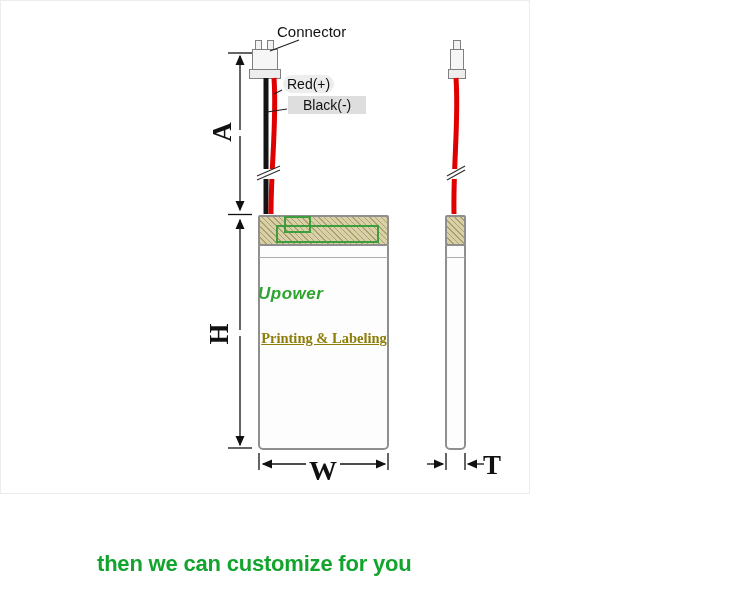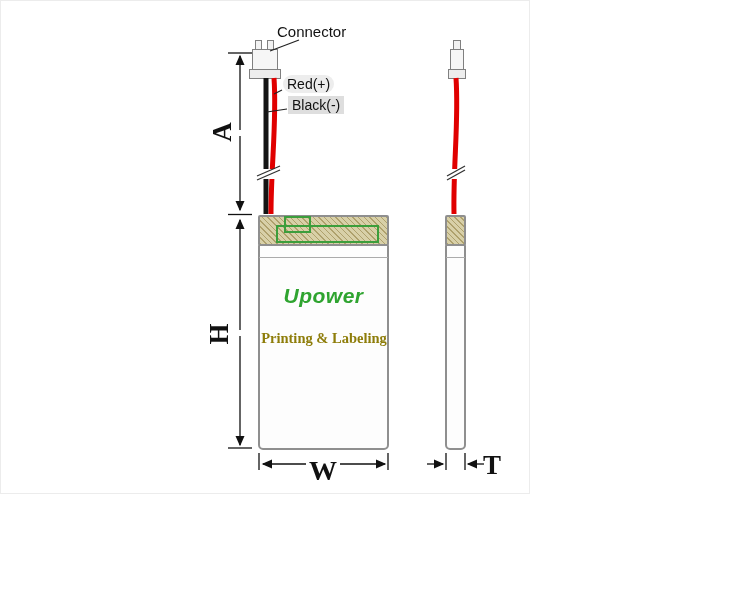--- a/index.html
+++ b/index.html
@@ -14,32 +14,32 @@
 
   .batt-seal { border:2px solid #8f8f8f; border-radius:2px; }
   .batt-body { background:#fdfdfd; border:2px solid #8f8f8f; border-radius:2px 2px 5px 5px; }
   .fold-line { border-top:1.5px solid #ababab; height:0; }
   .pcb-rect { position:absolute; border:2px solid #3c9e3c; }
 
   .conn-part { position:absolute; border:1.5px solid #808080; background:#f2f2f2; }
 
   .callout { font-size:14px; color:#111; white-space:nowrap; }
   .callout.boxed-light { background:#ededed; padding:1px 4px;border-radius:9px; }
-  .callout.boxed-dark  { background:#dedede; padding:1px 4px; }
+  .callout.boxed-dark  { background:#dedede; padding:1px 15px; }
   .connector-callout { font-size:15px; color:#111; }
 
   .dim-letter { font-family:"Liberation Serif", serif; font-weight:700; font-size:27px; color:#111;
                 display:flex; align-items:center; justify-content:center; }
   .dim-rot { transform:rotate(-90deg); }
   .dim-w { font-size:28px; background:#fff; padding:0 3px; }
 
-  .brand { width:131px; text-align:center; font-style:italic; font-weight:700; font-size:21px;
+  .brand { width:131px; font-style:italic; font-weight:700; font-size:17px;
            color:#2fa430; letter-spacing:.5px; }
   .printing { width:150px; text-align:center; font-family:"Liberation Serif", serif;
-              font-weight:700; font-size:14.5px; color:#8e7d0a; }
+              font-weight:700; font-size:14.5px; color:#8e7d0a;text-decoration:underline; }
 
   .footer-text { font-weight:700; font-size:22px; letter-spacing:-.2px; color:#12a42d; white-space:nowrap; }
 </style>
 </head>
 <body>
 
 <div class="stage">
 
   <div class="abs diagram-frame"></div>
 
@@ -126,14 +126,15 @@
   <div class="abs callout boxed-dark" style="left:288px; top:96px;">Black(-)</div>
 
   <div class="abs dim-letter dim-rot" style="left:205px; top:117px; width:34px; height:30px;">A</div>
   <div class="abs dim-letter dim-rot" style="left:202px; top:319px; width:34px; height:30px;">H</div>
   <div class="abs dim-letter dim-w" style="left:306px; top:455px; height:32px;">W</div>
   <div class="abs dim-letter" style="left:480px; top:450px; width:24px; height:30px;">T</div>
 
   <div class="abs brand" style="left:258px; top:284px;">Upower</div>
   <div class="abs printing" style="left:249px; top:330px;">Printing &amp; Labeling</div>
 
+  <div class="abs footer-text" style="left:97px; top:551px;">then we can customize for you</div>
 
 </div>
 
 </body></html>

